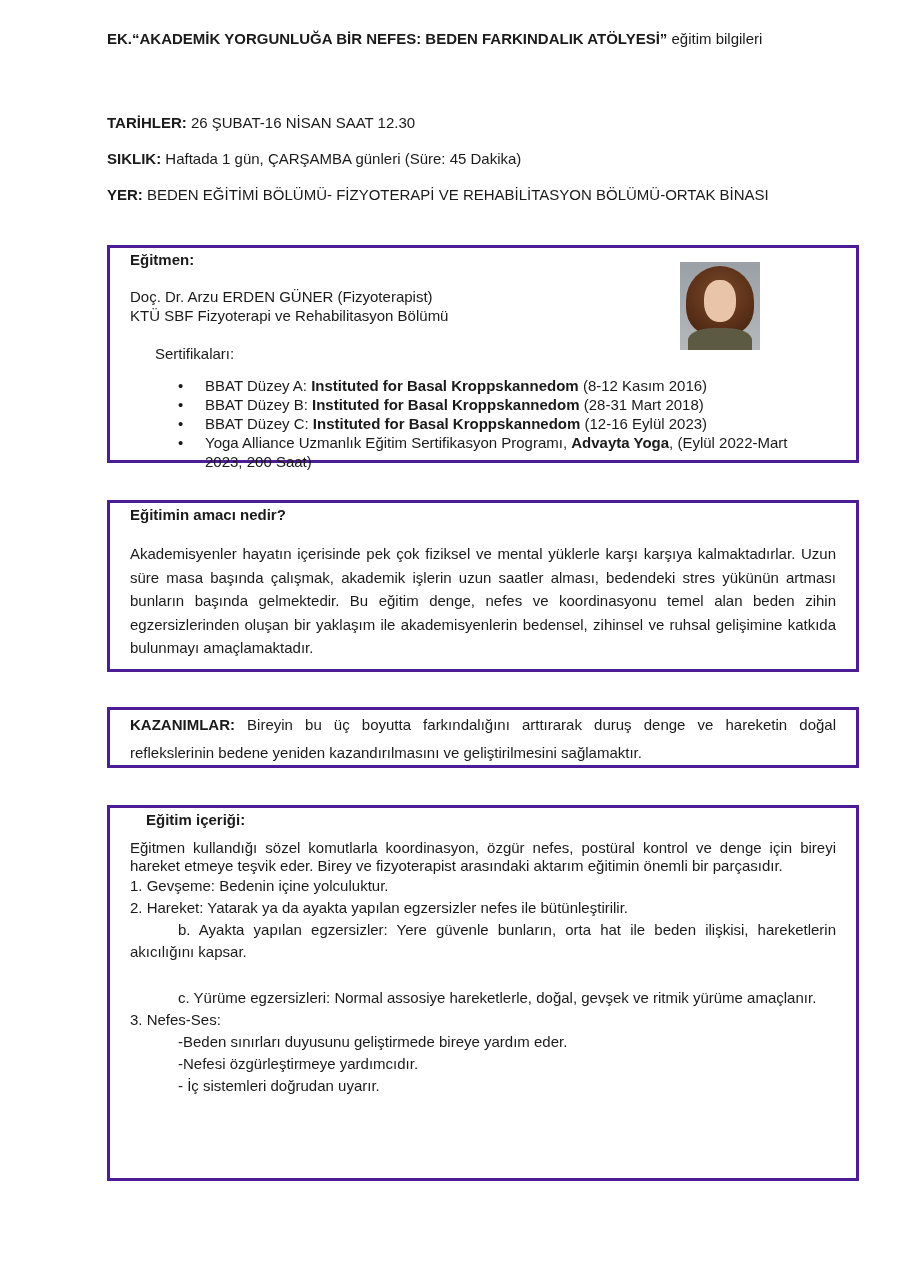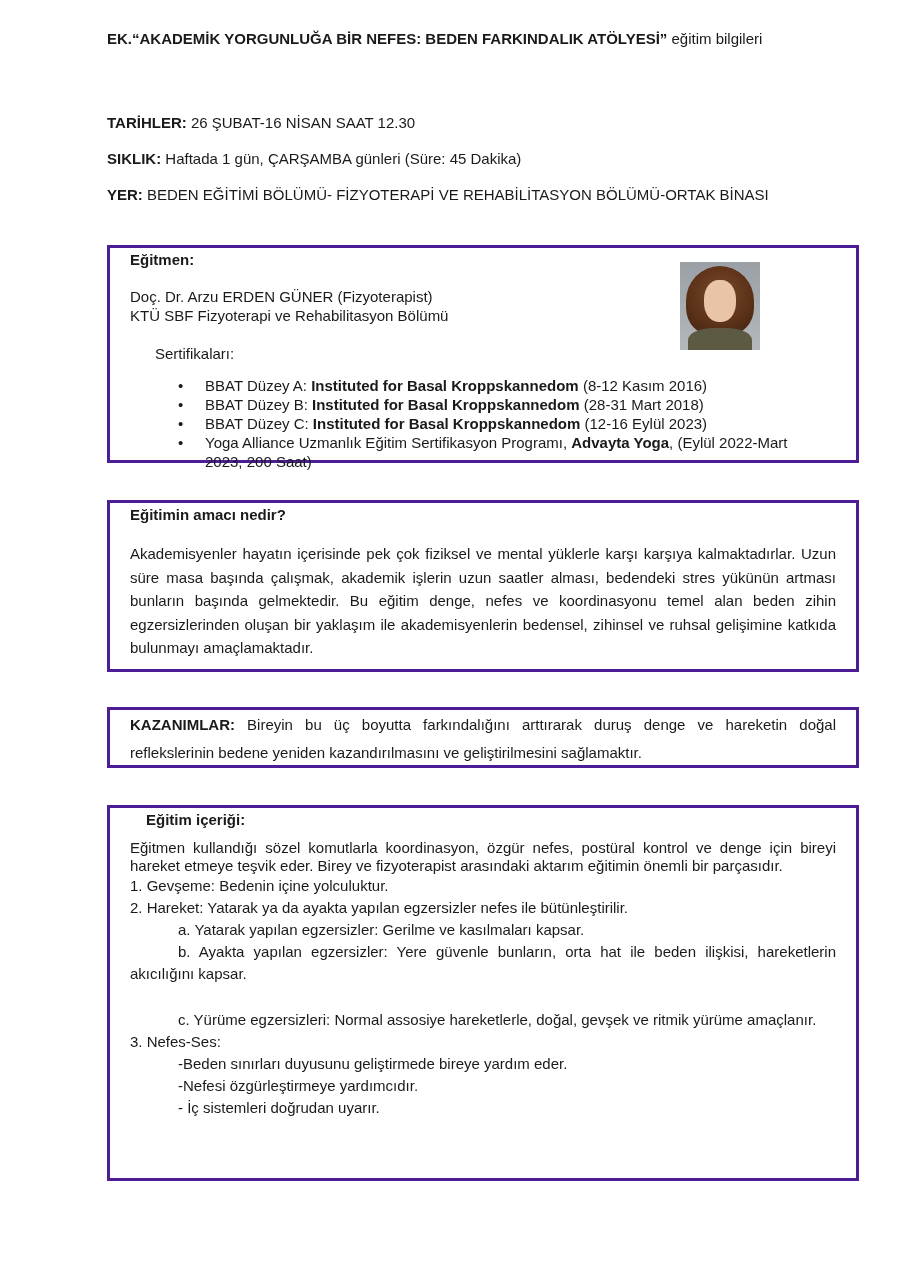--- a/index.html
+++ b/index.html
@@ -79,21 +79,20 @@
     <div class="just" style="line-height:28px; margin-top:1px;">
       <span class="b">KAZANIMLAR:</span><span> Bireyin bu üç boyutta farkındalığını arttırarak duruş denge ve hareketin doğal reflekslerinin bedene yeniden kazandırılmasını ve geliştirilmesini sağlamaktır.</span>
     </div>
   </div>
 
   <div class="box box4">
     <div class="b line" style="margin-top:1px;margin-left:16px;">Eğitim içeriği:</div>
     <div class="just" style="margin-top:8px; line-height:18px;">Eğitmen kullandığı sözel komutlarla koordinasyon, özgür nefes, postüral kontrol ve denge için bireyi hareket etmeye teşvik eder.  Birey ve fizyoterapist arasındaki aktarım eğitimin önemli bir parçasıdır.</div>
     <div class="line">1. Gevşeme: Bedenin içine yolculuktur.</div>
     <div class="line">2. Hareket: Yatarak ya da ayakta yapılan egzersizler nefes ile bütünleştirilir.</div>
-    <div class="line just" style="text-indent:48px;">a. Yatarak yapılan egzersizler: Gerilme ve kasılmaları kapsar.</div>
     <div class="line just" style="text-indent:48px;">b. Ayakta yapılan egzersizler: Yere güvenle bunların, orta hat ile beden ilişkisi, hareketlerin akıcılığını kapsar.</div>
     <div class="line just" style="text-indent:48px;margin-top:24px;">c. Yürüme egzersizleri: Normal assosiye hareketlerle, doğal, gevşek ve ritmik yürüme amaçlanır.</div>
     <div class="line">3. Nefes-Ses:</div>
     <div class="line indent">-Beden sınırları duyusunu geliştirmede bireye yardım eder.</div>
     <div class="line indent">-Nefesi özgürleştirmeye yardımcıdır.</div>
     <div class="line indent">- İç sistemleri doğrudan uyarır.</div>
   </div>
 
 </div>
 

